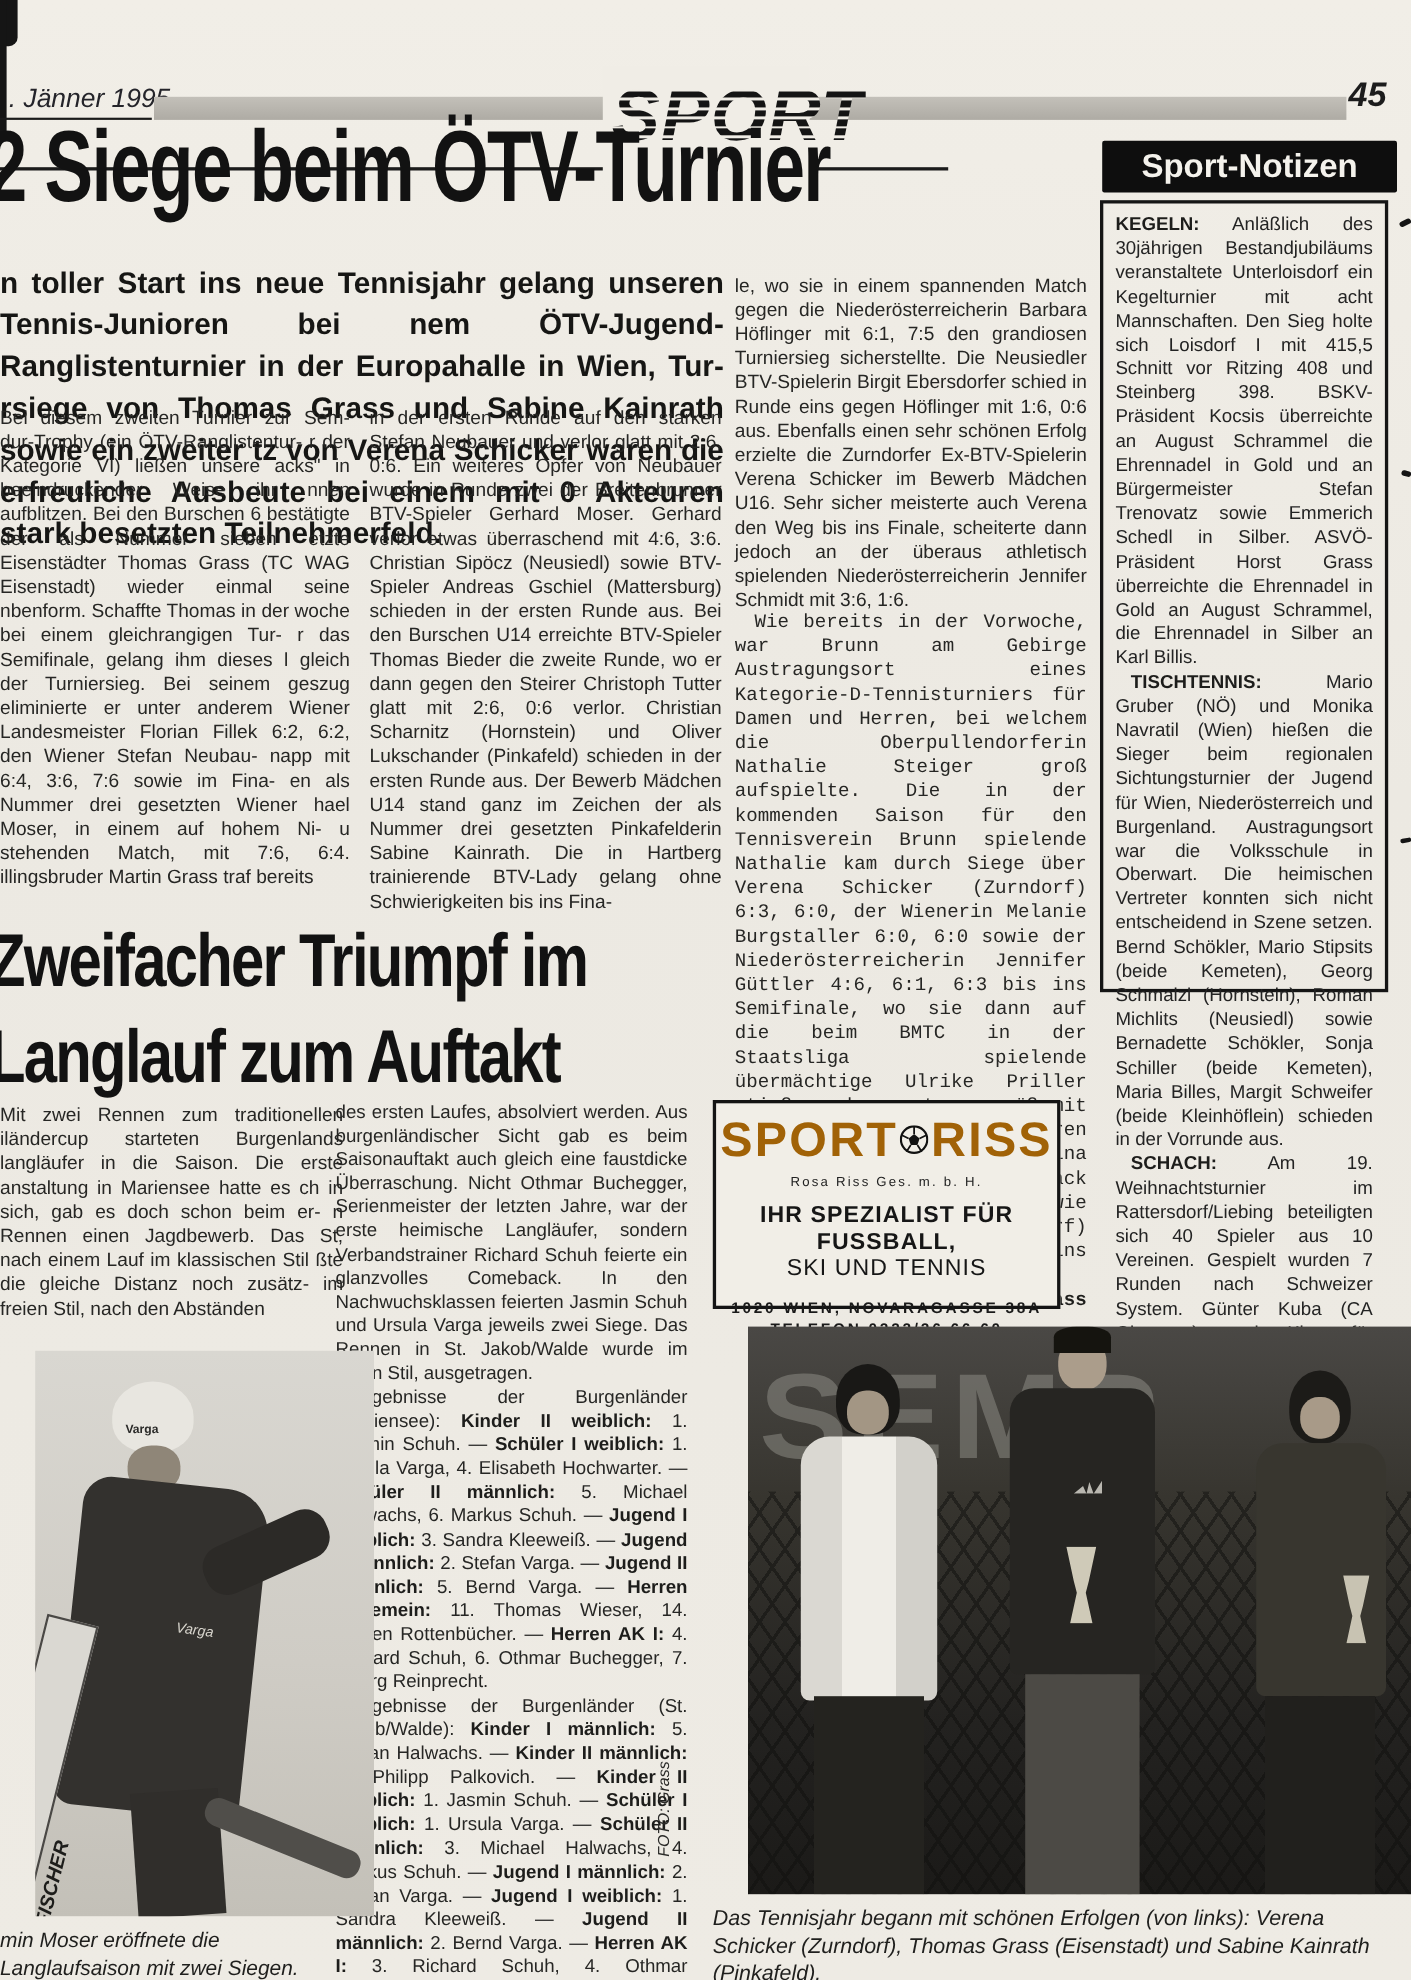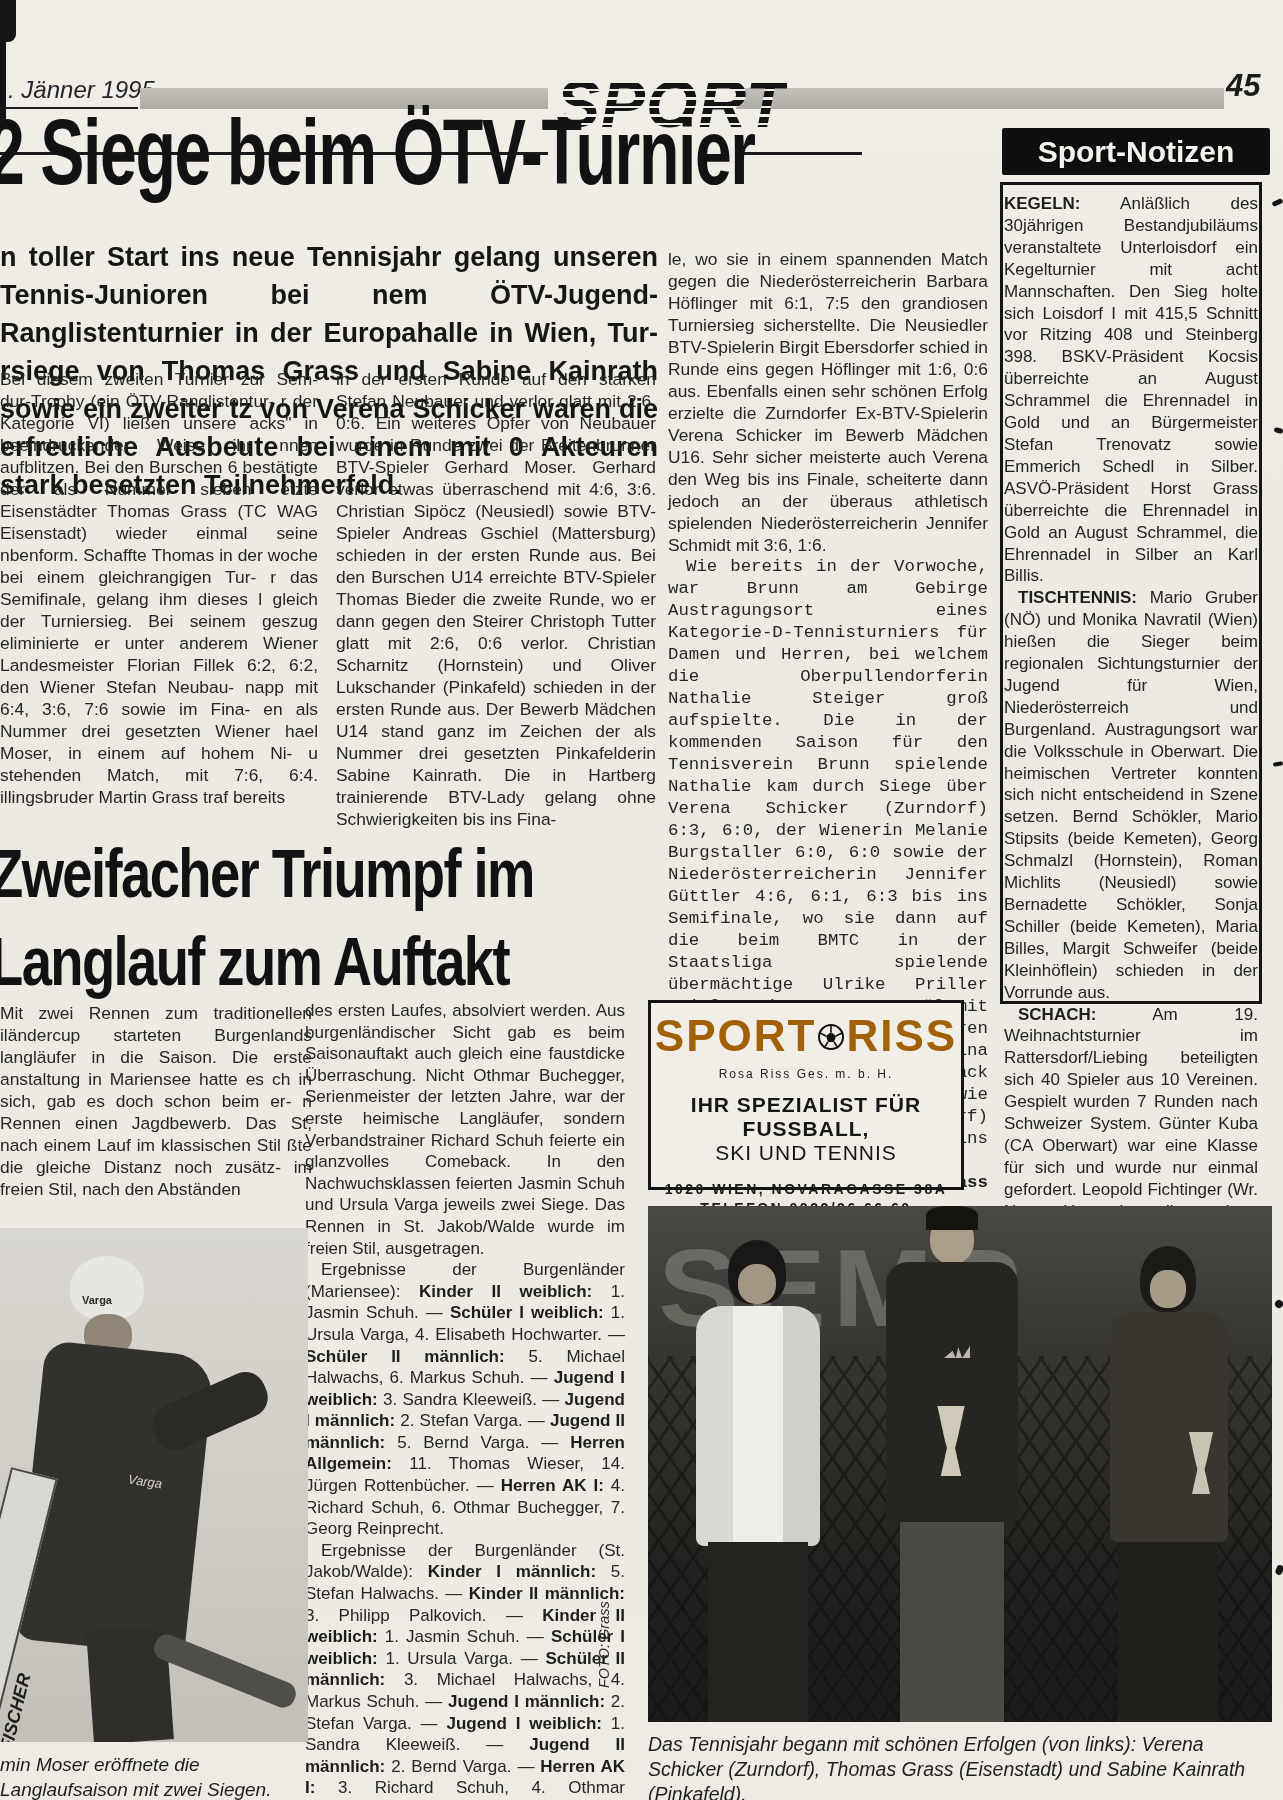--- a/index.html
+++ b/index.html
@@ -18,21 +18,21 @@
   .caption{font-style:italic;font-size:19px;line-height:25px;color:#1f1f1d;}
   
   .sport-logo{font-weight:bold;font-style:italic;font-size:66px;letter-spacing:1px;
     background:repeating-linear-gradient(180deg,#141414 0 6px,#efece5 6px 8.5px);
     -webkit-background-clip:text;background-clip:text;color:transparent;}
   .notizen-box{border:3px solid #151515;background:transparent;}
   .notizen-title{background:#0e0e0e;color:#f4f2ec;border-radius:2px;
     font-weight:bold;font-size:30px;text-align:center;line-height:47px;}
   .notizen-p{font-size:17px;line-height:21.9px;}
   .ad-box{border:3px solid #141414;text-align:center;background:#f1eee7;}
-  .photo{background:#35332f;overflow:hidden;}
+  .photo{background:#35332f;overflow:hidden;margin-left:32px;}
   .mark{background:#151515;}
   .vcredit{font-style:italic;font-size:14.5px;color:#2a2a28;transform:rotate(-90deg);
     transform-origin:left top;white-space:nowrap;}
 </style>
 </head>
 <body>
 
 <div id="page">
 
   <div class="abs mark" style="left:0;top:0;width:16px;height:42px;border-radius:0 0 8px 0;"></div>
@@ -62,21 +62,21 @@
 
   <div class="abs" style="left:668px;top:248px;width:320px;">
     <p class="just body-txt" style="margin:0;">le, wo sie in einem spannenden Match gegen die Niederösterreicherin Barbara Höflinger mit 6:1, 7:5 den grandiosen Turniersieg sicherstellte. Die Neusiedler BTV-Spielerin Birgit Ebersdorfer schied in Runde eins gegen Höflinger mit 1:6, 0:6 aus. Ebenfalls einen sehr schönen Erfolg erzielte die Zurndorfer Ex-BTV-Spielerin Verena Schicker im Bewerb Mädchen U16. Sehr sicher meisterte auch Verena den Weg bis ins Finale, scheiterte dann jedoch an der überaus athletisch spielenden Niederösterreicherin Jennifer Schmidt mit 3:6, 1:6.</p>
     <p class="just body-txt" style="margin:0;text-indent:18px;font-family:Liberation Mono, monospace;">
       <span>Wie bereits in der Vorwoche, war Brunn am Gebirge Austragungsort eines Kategorie-D-Tennisturniers für Damen und Herren, bei welchem die Oberpullendorferin Nathalie Steiger groß aufspielte. Die in der kommenden Saison für den Tennisverein Brunn spielende Nathalie kam durch Siege über Verena Schicker (Zurndorf) 6:3, 6:0, der Wienerin Melanie Burgstaller 6:0, 6:0 sowie der Niederösterreicherin Jennifer Güttler 4:6, 6:1, 6:3 bis ins Semifinale, wo sie dann auf die beim BMTC in der Staatsliga spielende übermächtige Ulrike Priller stieß, und erwartungsgemäß mit 2:6, 1:6 verlor. Die weiteren Burgenländer(innen) Carina Strommer, Heinz Lahrnsack (beide Sport Treff Kurz) sowie Thomas Wagner (Schattendorf) schieden bereits in Runde eins aus dem Bewerb aus.</span>
       <b style="float:right;">Ernst Grass</b>
     </p>
   </div>
 
   <div class="abs notizen-title" style="left:1002px;top:128px;width:268px;height:47px;">Sport-Notizen</div>
-  <div class="abs notizen-box" style="left:1000px;top:182px;width:262px;height:822px;padding:8px 1px;box-sizing:border-box;">
+  <div class="abs notizen-box" style="left:1000px;top:182px;width:262px;height:720px;padding:8px 11px;box-sizing:border-box;">
     <p class="just notizen-p" style="margin:0;">
       <b>KEGELN:</b><span> Anläßlich des 30jährigen Bestandjubiläums veranstaltete Unterloisdorf ein Kegelturnier mit acht Mannschaften. Den Sieg holte sich Loisdorf I mit 415,5 Schnitt vor Ritzing 408 und Steinberg 398. BSKV-Präsident Kocsis überreichte an August Schrammel die Ehrennadel in Gold und an Bürgermeister Stefan Trenovatz sowie Emmerich Schedl in Silber. ASVÖ-Präsident Horst Grass überreichte die Ehrennadel in Gold an August Schrammel, die Ehrennadel in Silber an Karl Billis.</span>
     </p>
     <p class="just notizen-p" style="margin:0;text-indent:14px;">
       <b>TISCHTENNIS:</b><span> Mario Gruber (NÖ) und Monika Navratil (Wien) hießen die Sieger beim regionalen Sichtungsturnier der Jugend für Wien, Niederösterreich und Burgenland. Austragungsort war die Volksschule in Oberwart. Die heimischen Vertreter konnten sich nicht entscheidend in Szene setzen. Bernd Schökler, Mario Stipsits (beide Kemeten), Georg Schmalzl (Hornstein), Roman Michlits (Neusiedl) sowie Bernadette Schökler, Sonja Schiller (beide Kemeten), Maria Billes, Margit Schweifer (beide Kleinhöflein) schieden in der Vorrunde aus.</span>
     </p>
     <p class="just notizen-p" style="margin:0;text-indent:14px;">
       <b>SCHACH:</b><span> Am 19. Weihnachtsturnier im Rattersdorf/Liebing beteiligten sich 40 Spieler aus 10 Vereinen. Gespielt wurden 7 Runden nach Schweizer System. Günter Kuba (CA Oberwart) war eine Klasse für sich und wurde nur einmal gefordert. Leopold Fichtinger (Wr. Neustadt) nahm ihm einen halben Punkt ab. Günter Kuba siegte mit 6,5 Punkten vor Werner Salamon 5,5 (ASKÖ Mattersburg), Christian Bachhofer 5 (Nickelsdorf). Die Landesmeisterin 1991 Waltraud Artner (Lackenbach) wurde mit 3,5 Punkten 24.</span>
     </p>
   </div>

